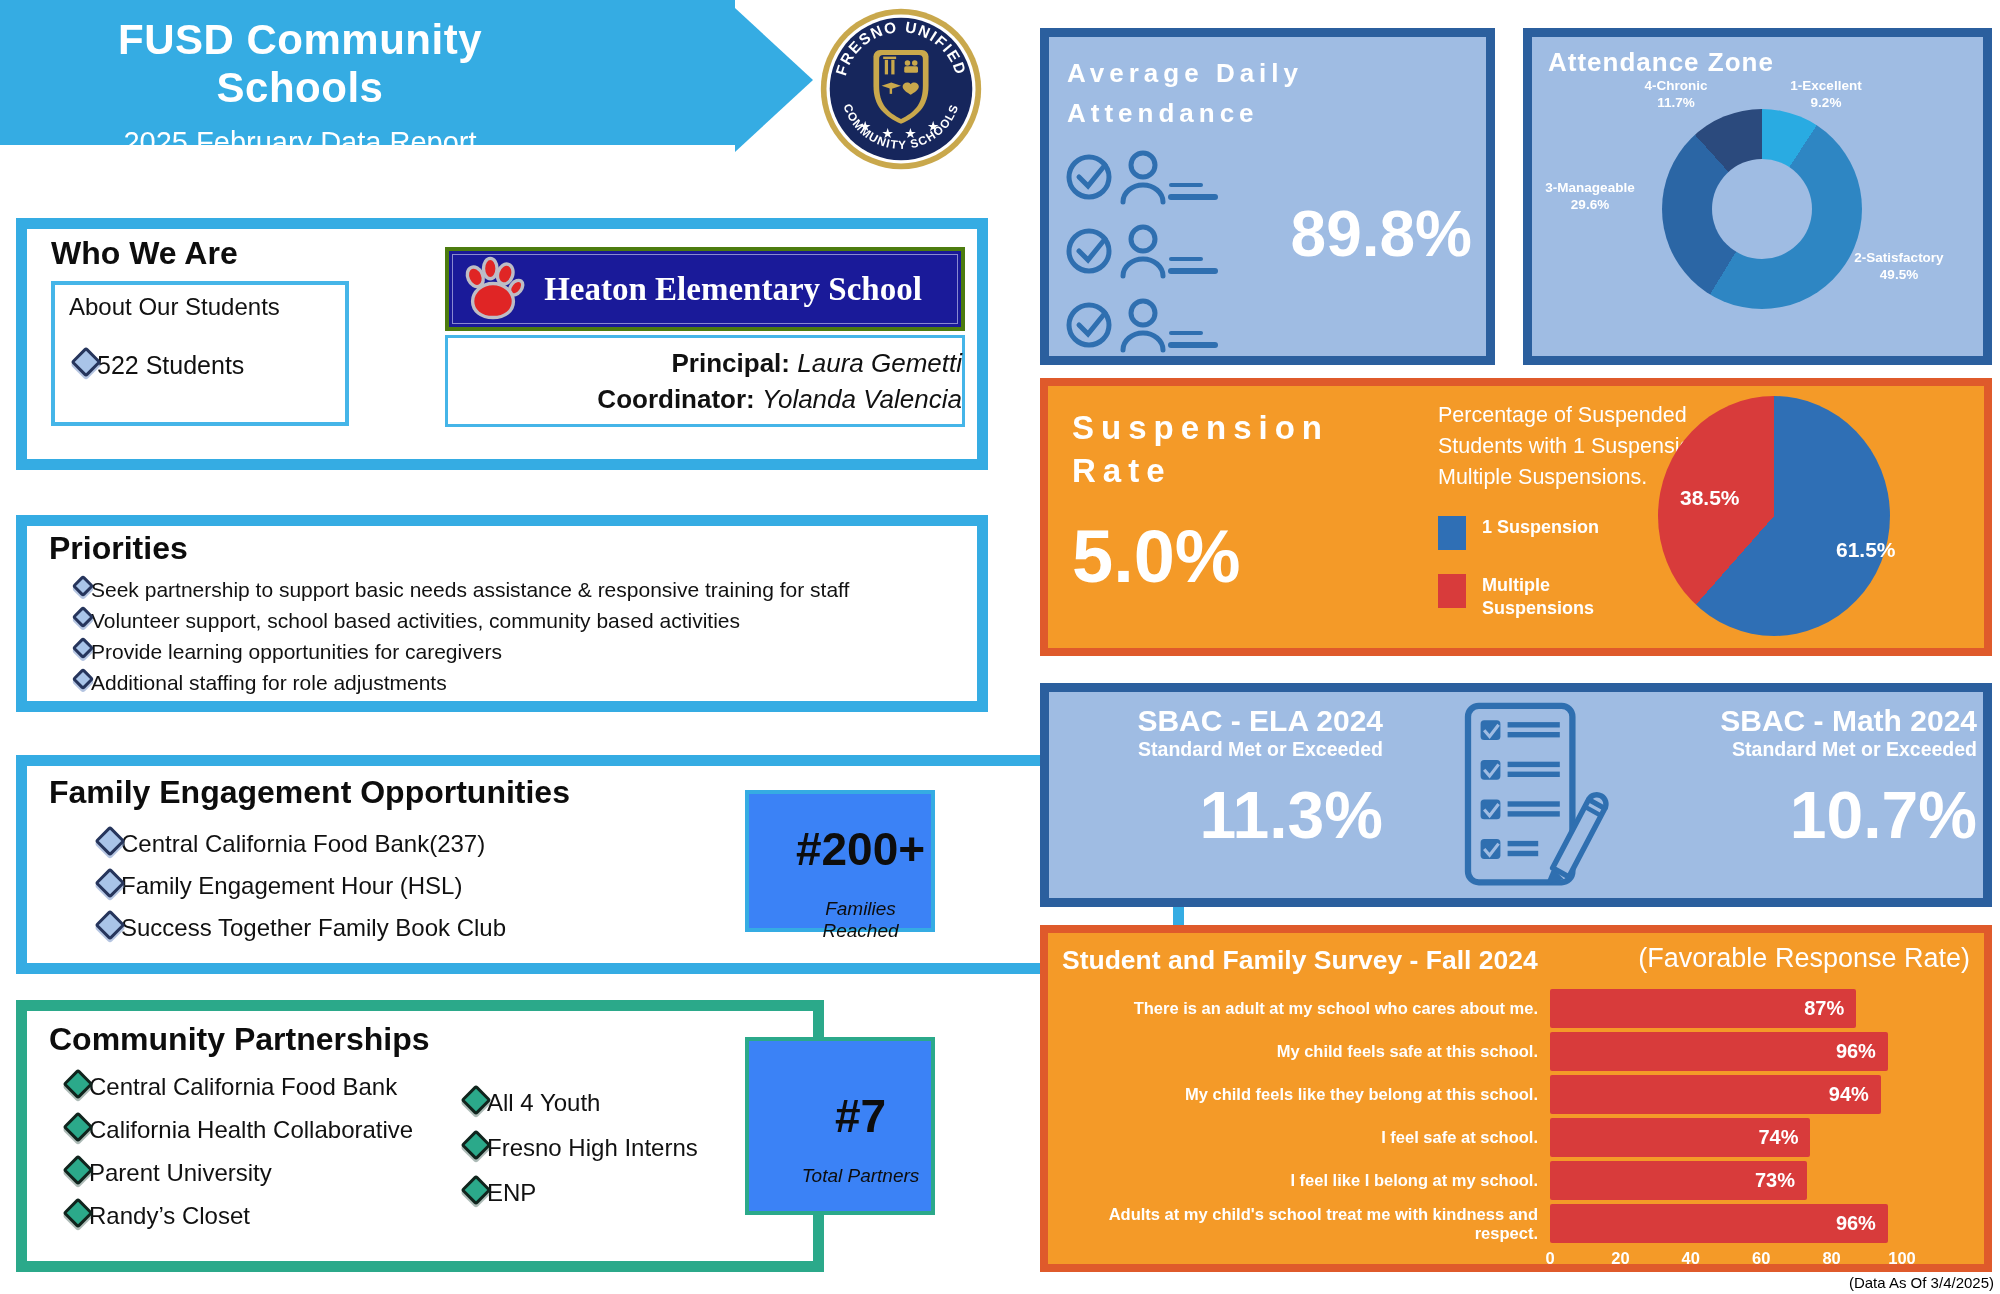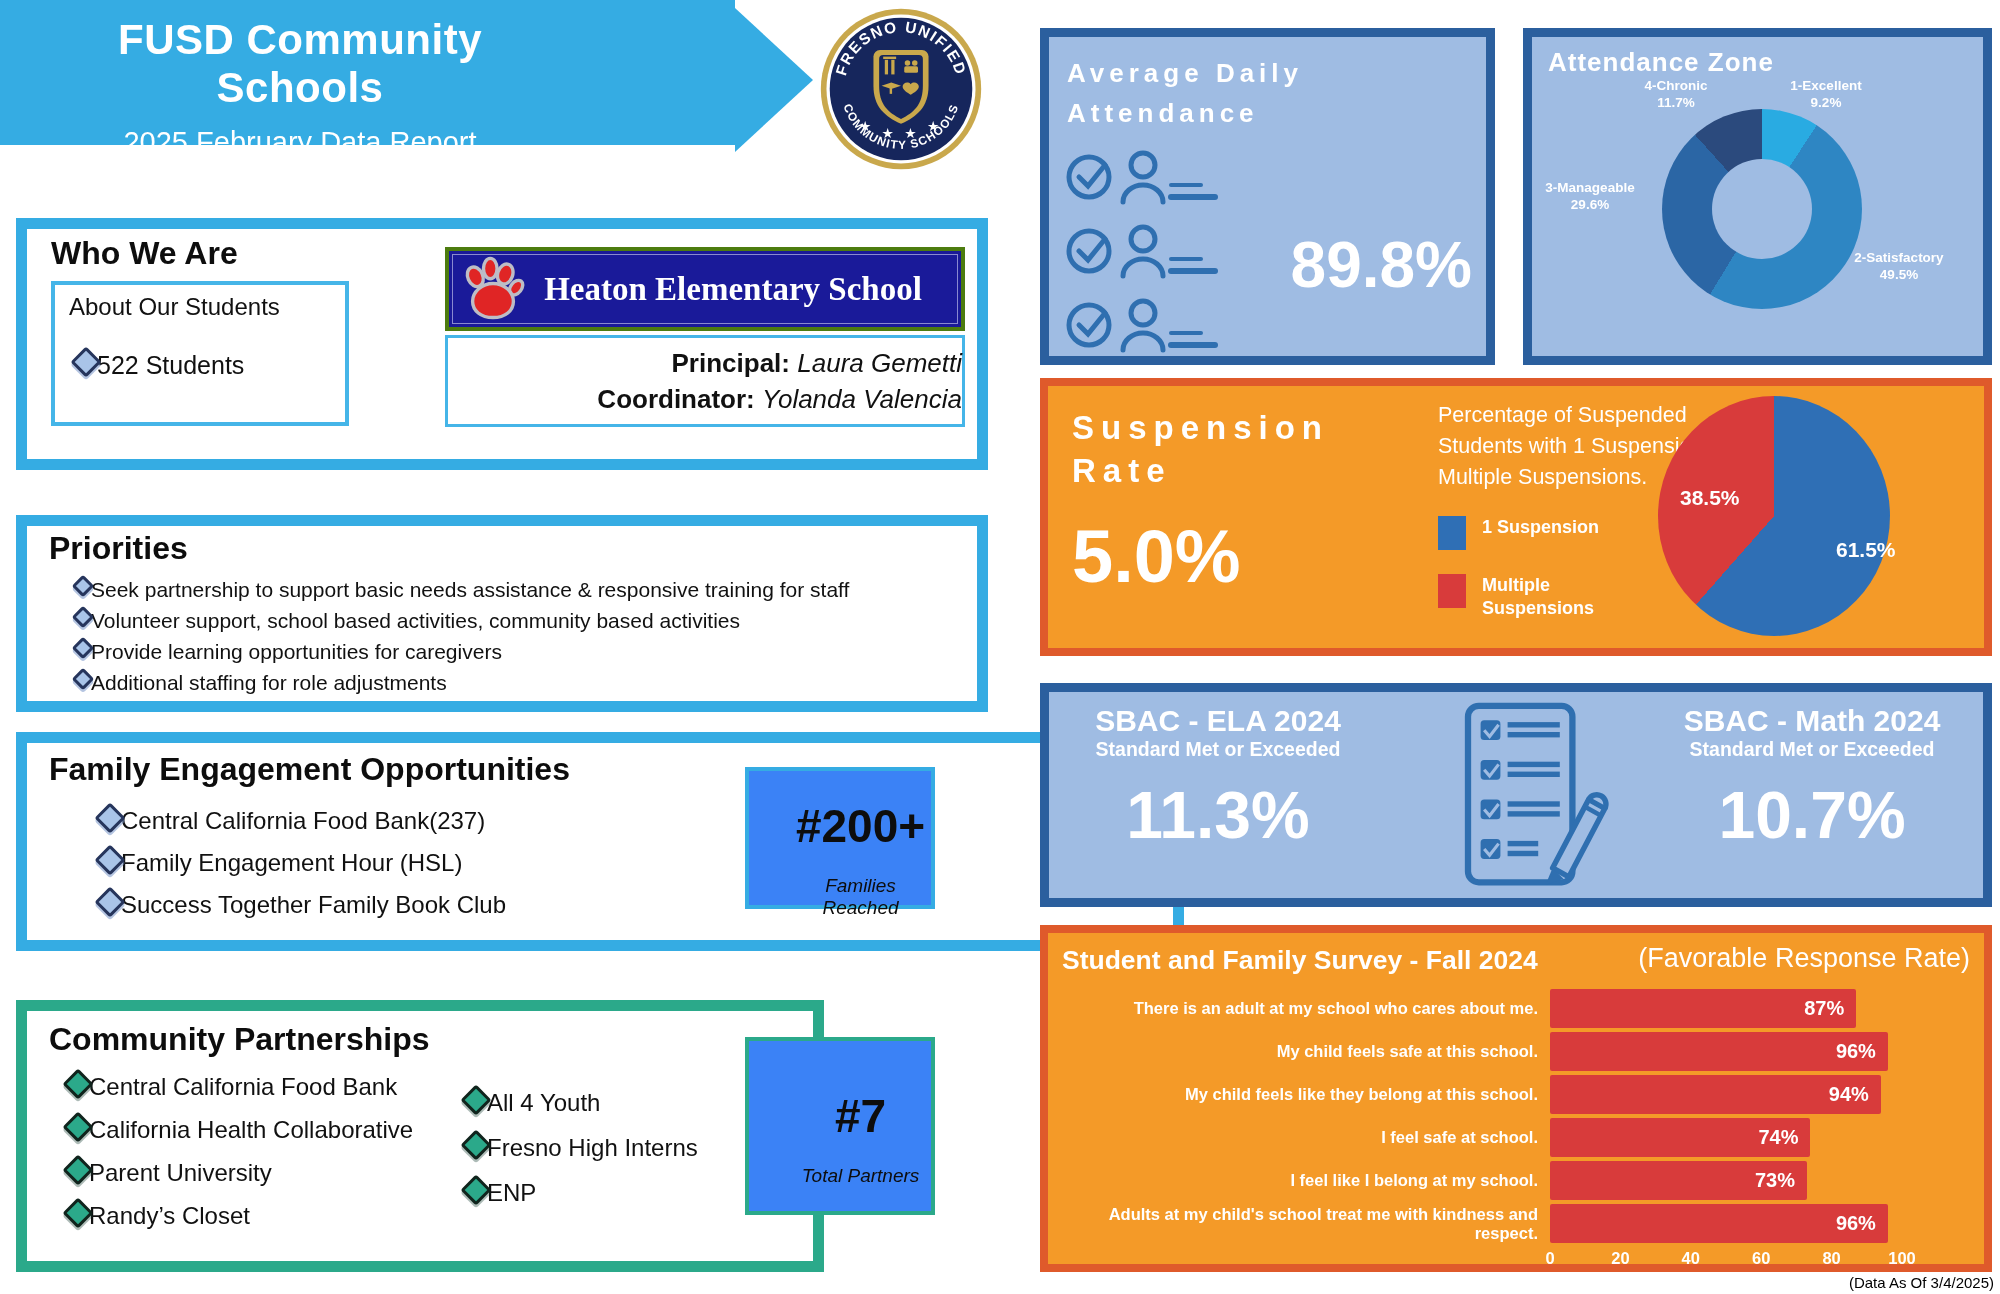--- a/index.html
+++ b/index.html
@@ -24,21 +24,21 @@
 
   .bullet-row { display:flex; align-items:flex-start; }
   .diamond { flex:0 0 auto; transform:rotate(45deg); border-radius:3px; }
   .diamond.blue { background:#A9C4E8; border:3px solid #26355C; box-shadow:2px 2px 0 rgba(120,150,200,.55); }
   .diamond.green { background:#2BA98A; border:3px solid #10241d; box-shadow:2px 2px 0 rgba(20,60,50,.35); }
   .d18 { width:16px; height:16px; }
   .d24 { width:22px; height:22px; }
 
   #who-box    { left:16px; top:218px; width:972px; height:252px; }
   #prio-box   { left:16px; top:515px; width:972px; height:197px; }
-  #fam-box    { left:16px; top:732px; width:1168px; height:219px; }
+  #fam-box    { left:16px; top:755px; width:1168px; height:219px; }
   #comm-box   { left:16px; top:1000px; width:808px; height:272px; }
 
   .about-box { position:absolute; left:24px; top:52px; width:298px; height:145px; border:4px solid #45B5E8; }
   .about-label { position:absolute; left:14px; top:8px; font-size:24px; color:#111; }
   .about-bullet { position:absolute; left:20px; top:66px; font-size:25px; color:#111; }
 
   .heaton-banner { position:absolute; left:418px; top:18px; width:520px; height:84px; background:#1A1A99;
     border:4px solid #4d7c0f; box-shadow:inset 0 0 0 3px #1A1A99, inset 0 0 0 4px #8a8ad0; display:flex; align-items:center; }
   .heaton-paw { position:absolute; left:10px; top:4px; width:68px; height:68px; }
   .heaton-name { width:100%; text-align:center; padding-left:56px; color:#fff;
@@ -68,21 +68,21 @@
   #comm-col2 { position:absolute; left:438px; top:78px; display:flex; flex-direction:column; gap:17px; }
   #comm-col1 .bullet-text, #comm-col2 .bullet-text { font-size:24px; color:#111; }
 
   
   .panel-blue { position:absolute; background:#9FBCE3; border:9px solid #2B5F9E; }
   .panel-orange { position:absolute; background:#F49A28; border:8px solid #DF5A2B; }
 
   #ada-panel { left:1040px; top:28px; width:455px; height:337px; }
   .ada-title { position:absolute; left:18px; top:16px; color:#fff; font-weight:700; font-size:26px; letter-spacing:5px; line-height:40px; }
   #ada-icons { position:absolute; left:14px; top:108px; display:flex; flex-direction:column; gap:12px; }
-  .ada-value { position:absolute; right:14px; top:160px; color:#fff; font-weight:700; font-size:64px;margin-top:31px; }
+  .ada-value { position:absolute; right:14px; top:160px; color:#fff; font-weight:700; font-size:64px; }
 
   #zone-panel { left:1523px; top:28px; width:469px; height:337px; }
   .zone-title { position:absolute; left:16px; top:10px; color:#fff; font-weight:700; font-size:26px; letter-spacing:1px; }
   #donut-chart { position:absolute; left:130px; top:72px; width:200px; height:200px; border-radius:50%; }
   .donut-hole { position:absolute; left:180px; top:122px; width:100px; height:100px; border-radius:50%; background:#9FBCE3; }
   .dz-label { position:absolute; color:#fff; font-weight:700; font-size:13.5px; text-align:center; line-height:17px; }
   #dz-chronic     { left:88px;  top:40px;  width:112px; }
   #dz-excellent   { left:238px; top:40px;  width:112px; }
   #dz-manageable  { left:2px;   top:142px; width:112px; }
   #dz-satisfactory{ left:298px; top:212px; width:138px; }
@@ -94,21 +94,21 @@
   .legend-row { position:absolute; left:390px; display:flex; align-items:flex-start; gap:16px; }
   #legend-1 { top:130px; } #legend-2 { top:188px; }
   .legend-swatch { width:28px; height:34px; }
   .legend-text { color:#fff; font-weight:700; font-size:18px; line-height:23px; width:150px; }
   #pie-chart { position:absolute; left:610px; top:10px; width:232px; height:240px; border-radius:50%; }
   .pie-label { position:absolute; color:#fff; font-weight:700; font-size:21px; }
   #pie-label-red  { left:632px; top:100px; }
   #pie-label-blue { left:788px; top:152px; }
 
   #sbac-panel { left:1040px; top:683px; width:952px; height:224px; }
-  .sbac-block { position:absolute; top:12px; width:330px; text-align:center; color:#fff; }
+  .sbac-block { position:absolute; top:12px; width:330px; text-align:right; color:#fff; }
   #sbac-ela { left:4px; } #sbac-math { left:598px; }
   .sbac-title { font-size:30px; font-weight:700; }
   .sbac-sub { font-size:19.5px; font-weight:700; }
   .sbac-value { font-size:66px; font-weight:700; margin-top:16px; }
   .sbac-icon { position:absolute; left:392px; top:4px; width:180px; height:198px; }
 
   #survey-panel { left:1040px; top:925px; width:952px; height:347px; }
   .survey-title { position:absolute; left:14px; top:12px; color:#fff; font-weight:700; font-size:26.5px; }
   .survey-sub { position:absolute; right:14px; top:10px; color:#fff; font-weight:400; font-size:27px; }
   #survey-rows { position:absolute; left:0; top:54px; width:936px; }

